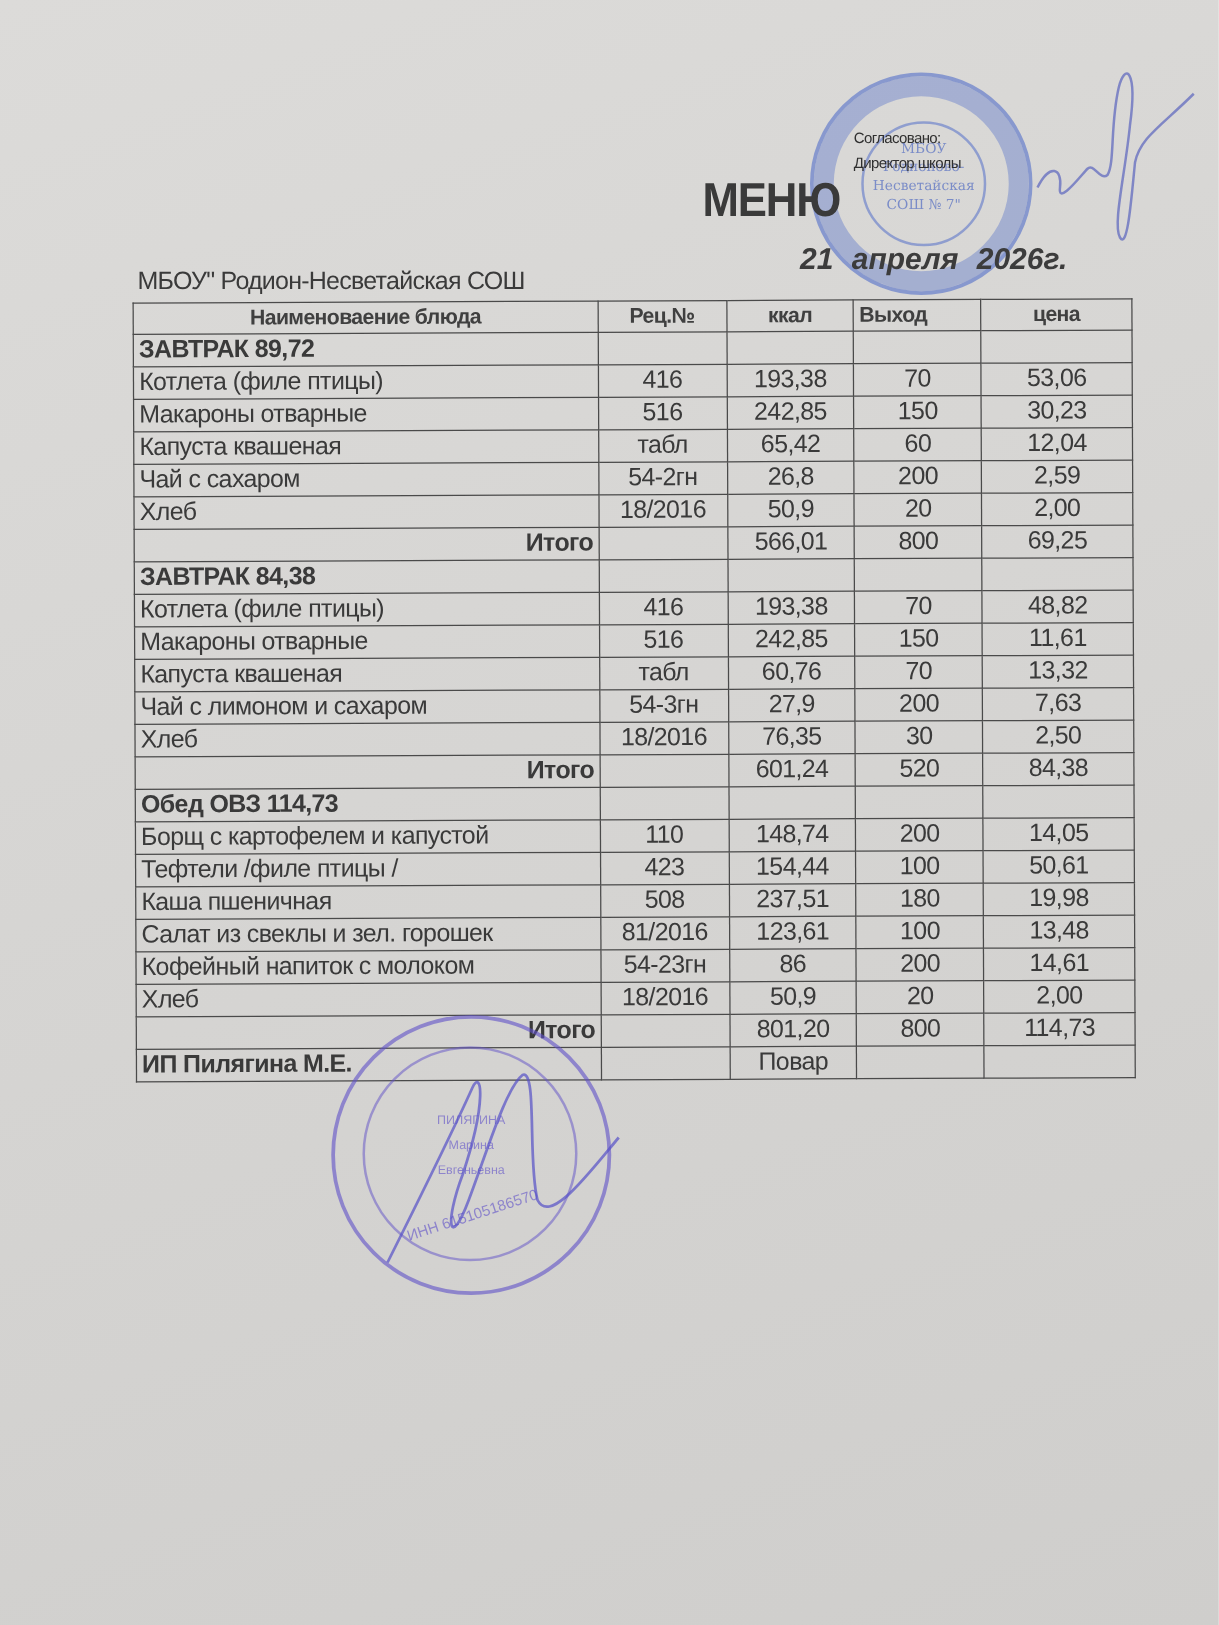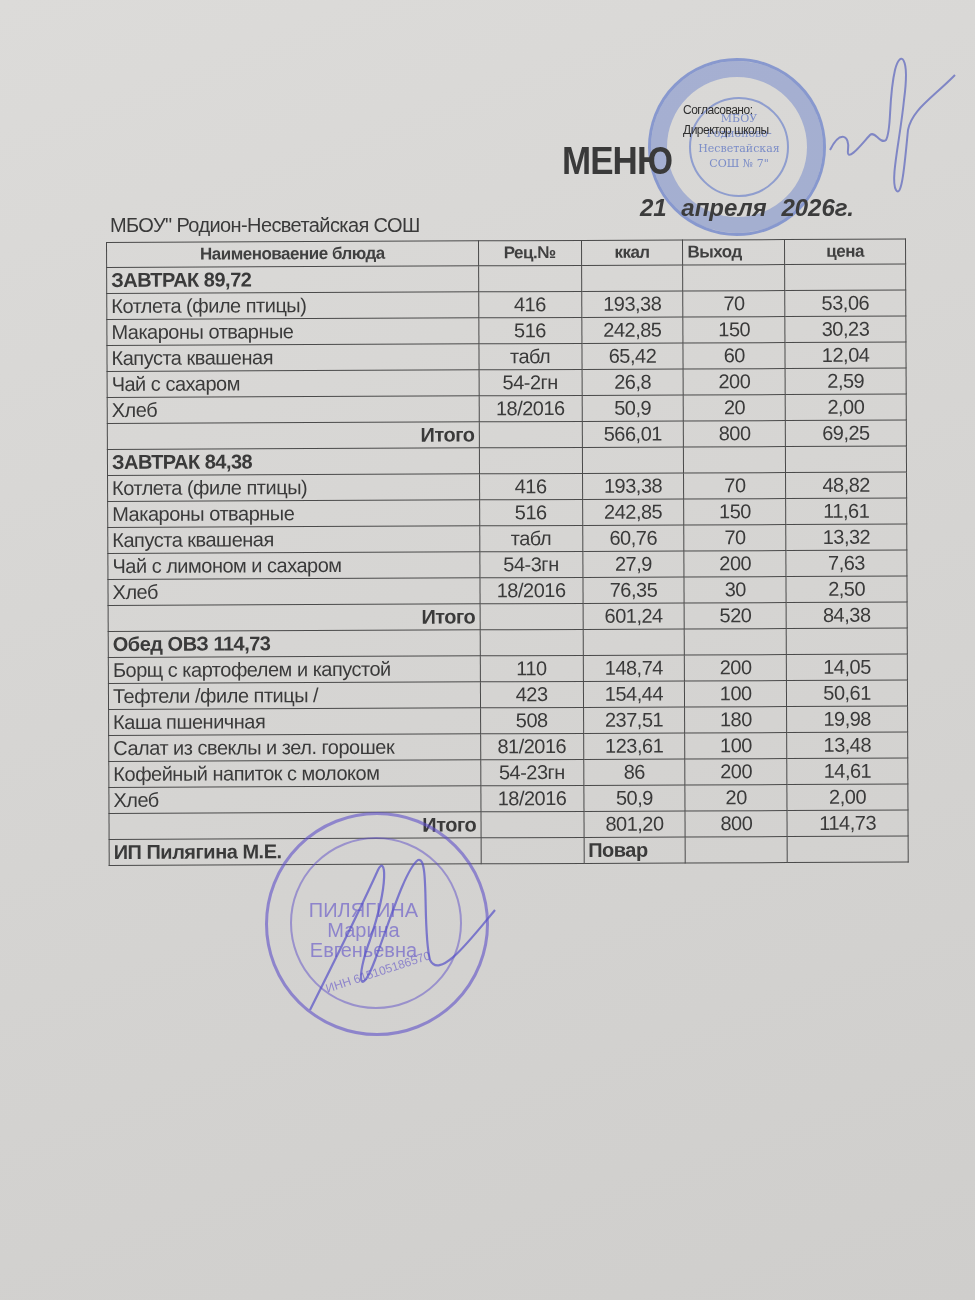--- a/index.html
+++ b/index.html
@@ -46,21 +46,21 @@
   table.menu th { font-size: 17px; font-weight: bold; height: 24px; color: #404040; }
   col.c1 { width: 372px; } col.c2 { width: 103px; } col.c3 { width: 102px; }
   col.c4 { width: 102px; } col.c5 { width: 121px; }
   td.num { text-align: center; }
   td.section { font-weight: bold; font-size: 22px; padding-left: 90px; height: 32px; }
   td.section.small { font-size: 20px; }
   td.total-label { text-align: right; font-weight: bold; font-size: 22px; height: 32px; }
   td.total { text-align: center; font-weight: normal; }
   td.big { font-size: 22px; }
   td.footer-left { font-weight: bold; font-size: 19px; height: 38px; }
-  td.footer-cook { font-weight: bold; font-size: 17px; }
+  td.footer-cook { text-align: center; font-weight: normal; font-size: 17px; }
   .stamp { position: absolute; border-radius: 50%; pointer-events: none; }
   .stamp-school {
     left: 648px; top: 58px; width: 172px; height: 172px;
     border: 3px solid rgba(70,100,200,0.55);
     box-shadow: inset 0 0 0 14px rgba(0,0,0,0), inset 0 0 0 16px rgba(70,100,200,0.35);
   }
   .stamp-school .inner {
     position: absolute; left: 38px; top: 36px; width: 100px; height: 100px;
     border-radius: 50%; border: 2px solid rgba(70,100,200,0.5);
     font-family: "DejaVu Serif", serif; font-size: 11px; color: rgba(60,90,190,0.6);
@@ -68,22 +68,22 @@
   }
   .stamp-ip {
     left: 265px; top: 812px; width: 218px; height: 218px;
     border: 3px solid rgba(95,80,200,0.6);
   }
   .stamp-ip .ring {
     position: absolute; left: 22px; top: 22px; width: 168px; height: 168px;
     border-radius: 50%; border: 2px solid rgba(95,80,200,0.5);
   }
   .stamp-ip .text {
-    position: absolute; left: 0; top: 85px; width: 191px; text-align: center;
-    font-size: 20px; line-height: 20px; color: rgba(95,80,200,0.6);
+    position: absolute; left: 0; top: 72px; width: 218px; text-align: center;
+    font-size: 10px; line-height: 20px; color: rgba(95,80,200,0.6);
   }
   .stamp-ip .inn {
     position: absolute; left: 40px; top: 150px; width: 140px; text-align: center;
     font-size: 12px; color: rgba(95,80,200,0.6); transform: rotate(-18deg);
   }
   svg.sig { position: absolute; pointer-events: none; }
 </style>
 </head>
 <body>
 

